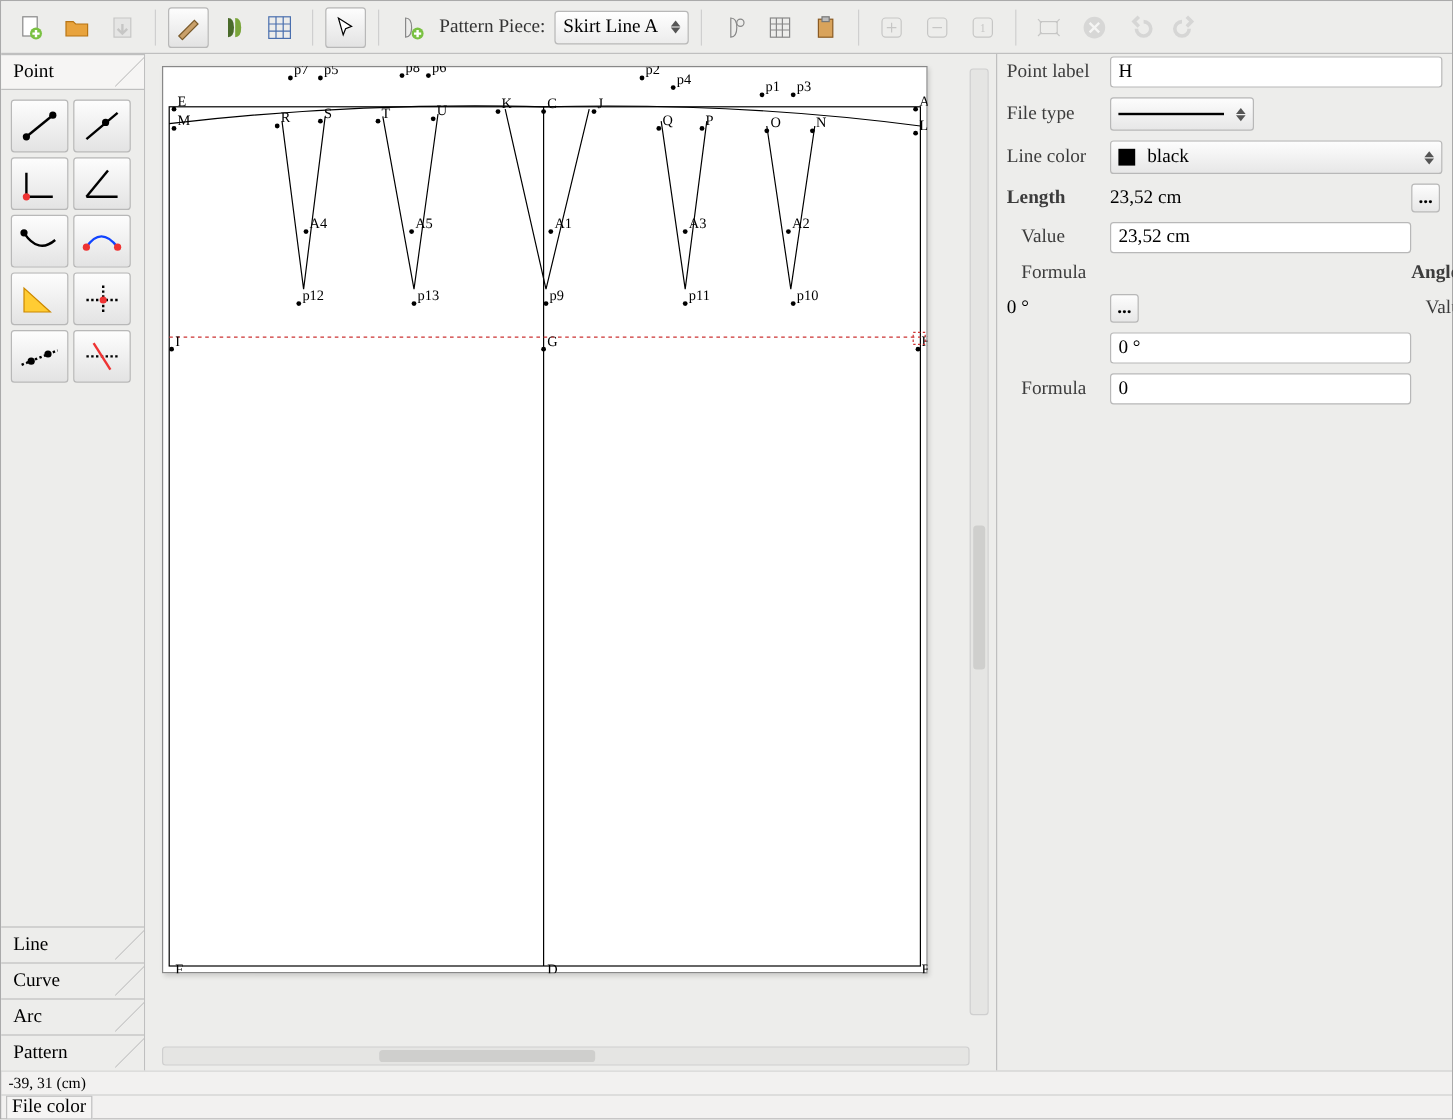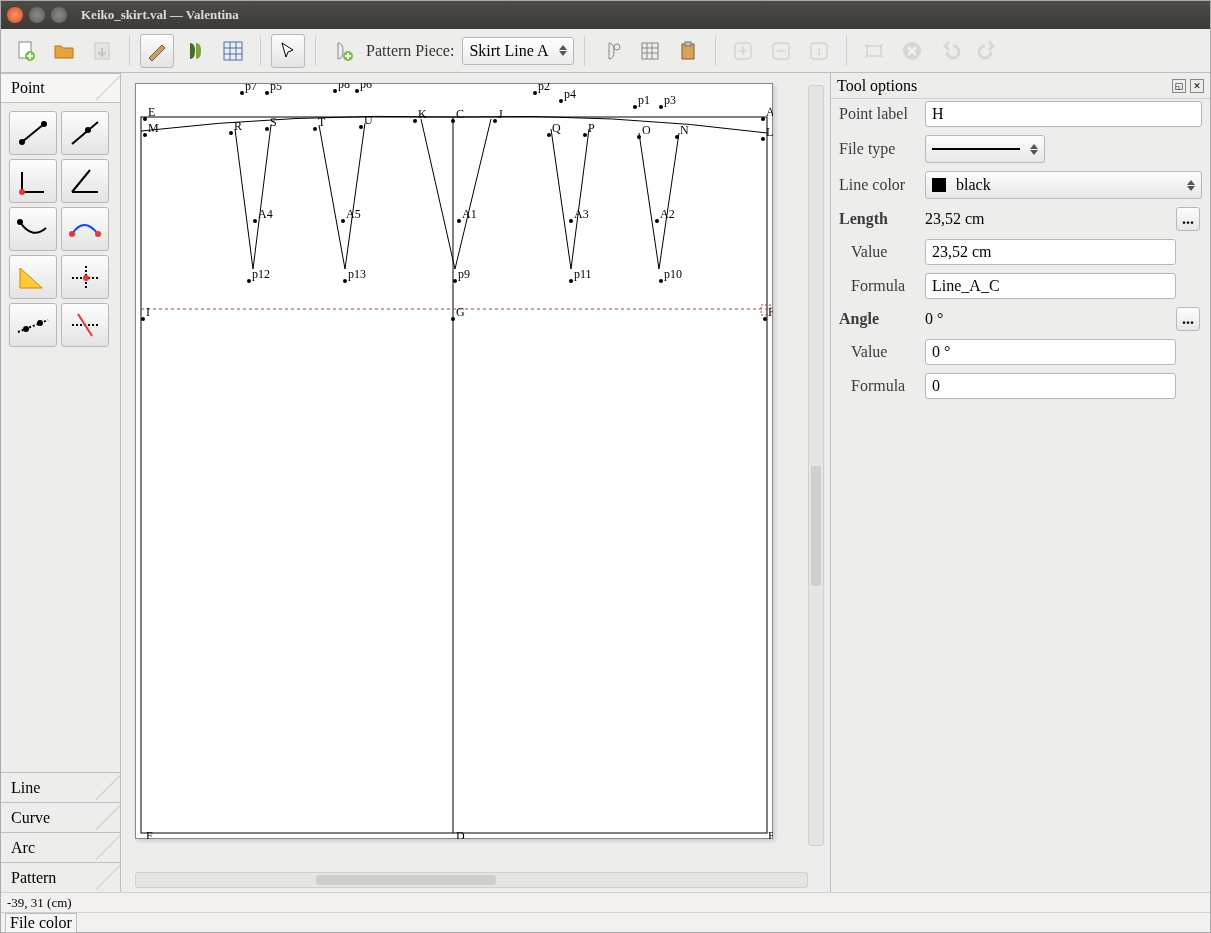--- a/index.html
+++ b/index.html
@@ -64,26 +64,20 @@
   /* STATUS BARS */
   .coords { height:20px; padding:2px 6px; border-top:1px solid #cfcfcf; font-size:13px; }
   .statusbar { height:20px; padding:0 4px; border-top:1px solid #cfcfcf; display:flex; align-items:center; }
   .statusbar span { border:1px solid #bfbfbf; padding:0 4px; background:#f6f5f4; }
 </style>
 </head>
 <body>
 
 <div class="window">
 
-  <div class="titlebar">
-    <span class="tb-btn tb-close"></span>
-    <span class="tb-btn tb-min"></span>
-    <span class="tb-btn tb-max"></span>
-    <span class="title">Keiko_skirt.val — Valentina</span>
-  </div>
 
   <div class="main-toolbar">
     <div class="tbtn">
         <svg width="22" height="22">
           <rect x="4" y="2" width="12" height="16" fill="#fff" stroke="#888"></rect>
           <circle cx="15" cy="16" r="5" fill="#7ac142"></circle>
           <path d="M15 13v6M12 16h6" stroke="#fff" stroke-width="2"></path>
         </svg>
       </div>
     <div class="tbtn">
@@ -393,27 +387,20 @@
         <div class="vscroll">
             <div class="thumb"></div>
           </div>
       </div>
       <div class="hscroll">
           <div class="thumb"></div>
         </div>
     </div>
 
     <div class="rightpanel">
-      <div class="rp-header">
-        <span>Tool options</span>
-        <div class="icons">
-          <span>◱</span>
-          <span>✕</span>
-        </div>
-      </div>
       <div class="form">
         <label>Point label</label>
         <div class="txtinput span2">
             <span>H</span>
           </div>
 
         <label>File type</label>
         <div class="combo" style="width:120px">
             <span class="line"></span>
             <span class="spin">
@@ -438,23 +425,20 @@
         <span>23,52 cm</span>
         <div class="dots-btn">...</div>
 
         <label class="indent">Value</label>
         <div class="txtinput valuecol">
             <span>23,52 cm</span>
           </div>
         <span></span>
 
         <label class="indent">Formula</label>
-        <div class="txtinput valuecol">
-            <span>Line_A_C</span>
-          </div>
         <span></span>
 
         <label class="bold">Angle</label>
         <span>0 °</span>
         <div class="dots-btn">...</div>
 
         <label class="indent">Value</label>
         <div class="txtinput valuecol">
             <span>0 °</span>
           </div>

